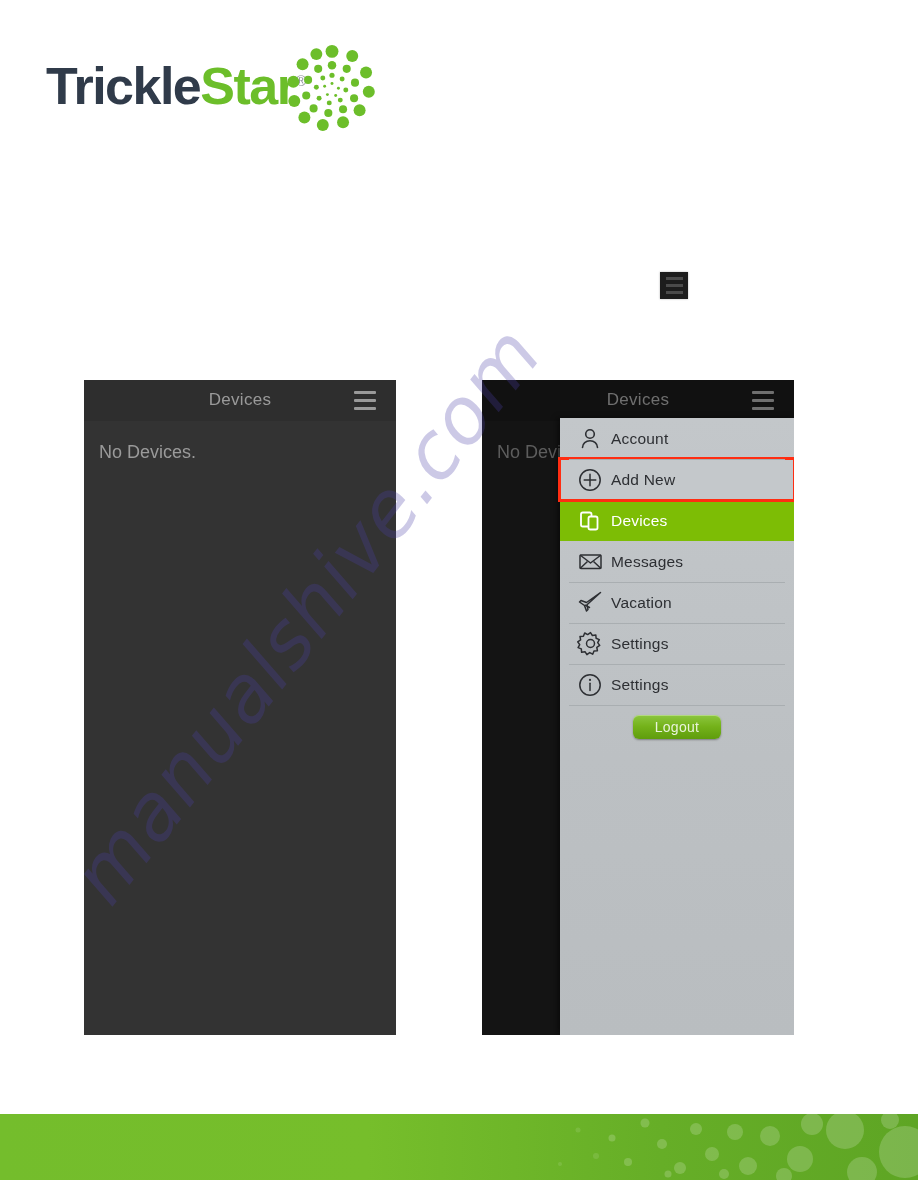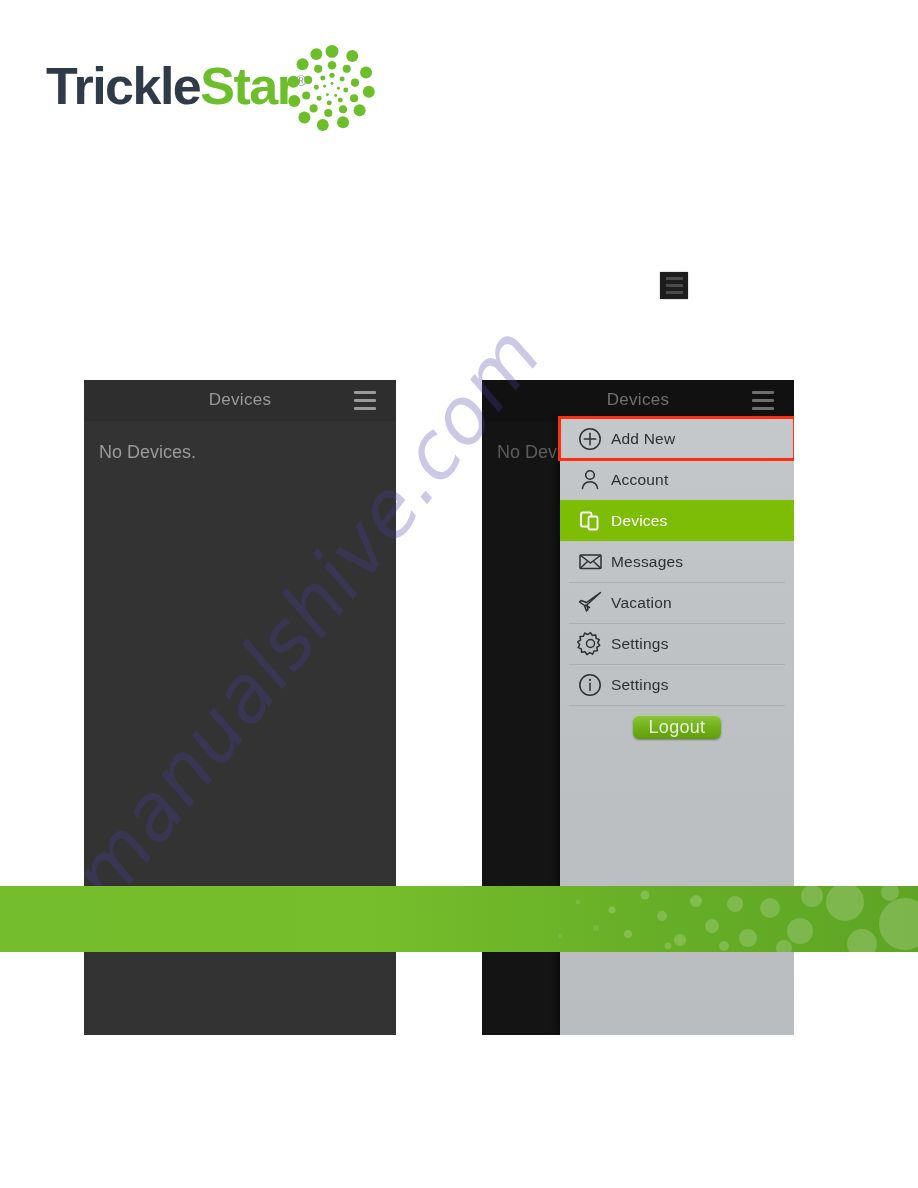--- a/index.html
+++ b/index.html
@@ -2,21 +2,21 @@
 <html><head>
 <meta charset="utf-8">
 <style>
   * { box-sizing: border-box; margin: 0; padding: 0; }
   html, body {
     width: 918px; height: 1188px;
     background: #ffffff;
     font-family: "Liberation Sans", sans-serif;
     overflow: hidden;
   }
-  .page { position: relative; width: 918px; height: 952px; background: #fff; }
+  .page { position: relative; width: 918px; height: 1180px; background: #fff; }
 
   
   .logo-block { position: absolute; left: 46px; top: 52px; width: 330px; height: 82px; }
   .logo-word { position: absolute; left: 0; top: 8px; font-size: 52px; font-weight: bold;
                letter-spacing: -1.5px; line-height: 1; white-space: nowrap; }
   .logo-trickle { color: #303b4a; }
   .logo-star { color: #6cbe2a; }
   .logo-reg { color: #8d9098; font-size: 15px; vertical-align: super; font-weight: normal; letter-spacing: 0; }
   .logo-mark { position: absolute; left: 240px; top: -8px; width: 92px; height: 92px; }
 
@@ -84,21 +84,21 @@
   .menu-item.active { background: #7dbd05; }
   .menu-item.active .mi-label { color: #ffffff; }
 
   .menu-item.highlighted { outline: 3px solid #ff2d12; outline-offset: -1px; z-index: 5; background: #c4c8cb; }
 
   .logout-wrap { position: relative; height: 44px; display: flex; align-items: center; justify-content: center; }
   .logout-wrap::before { content:""; position:absolute; left:9px; right:9px; top:0; height:1px; background:#a9aeb1; }
   .logout-btn {
     width: 88px; height: 24px; border: none; border-radius: 6px;
     background: linear-gradient(180deg,#8cc63f 0%,#74b21a 48%,#5f9d0c 100%);
-    color: #e9f3dc; font-size: 18px; font-family: "Liberation Sans", sans-serif;
+    color: #e9f3dc; font-size: 14px; font-family: "Liberation Sans", sans-serif;
     letter-spacing: .3px; cursor: pointer;
     box-shadow: 0 1px 2px rgba(0,0,0,.35), inset 0 1px 0 rgba(255,255,255,.35);
   }
 
   
   .footer {
     position: absolute; left: 0; bottom: 0; width: 918px; height: 66px;
     background: linear-gradient(90deg,#74bd2c 0%,#76be2b 40%,#66ae27 72%,#5ea524 100%);
     overflow: hidden;
   }
@@ -191,38 +191,38 @@
         <i></i>
         <i></i>
         <i></i>
       </div>
     </div>
     <div class="empty-msg">No Devices.</div>
 
     <div class="menu-panel">
       <div class="menu-list">
 
+        <div class="menu-item">
+          <span class="mi-icon">
+            <svg width="26" height="26" viewBox="0 0 26 26" fill="none" stroke="#2d2f33" stroke-width="1.6">
+              <circle cx="13" cy="8" r="4.3"></circle>
+              <path d="M5.5 21.5c0-4.2 3.4-6.7 7.5-6.7s7.5 2.5 7.5 6.7" stroke-linecap="round"></path>
+            </svg>
+          </span>
+          <span class="mi-label">Account</span>
+        </div>
+
         <div class="menu-item highlighted">
           <span class="mi-icon">
             <svg width="26" height="26" viewBox="0 0 26 26" fill="none" stroke="#2d2f33" stroke-width="1.5">
               <circle cx="13" cy="13" r="10.2"></circle>
               <path d="M13 7.2v11.6M7.2 13h11.6" stroke-linecap="round"></path>
             </svg>
           </span>
           <span class="mi-label">Add New</span>
-        </div>
-
-        <div class="menu-item">
-          <span class="mi-icon">
-            <svg width="26" height="26" viewBox="0 0 26 26" fill="none" stroke="#2d2f33" stroke-width="1.6">
-              <circle cx="13" cy="8" r="4.3"></circle>
-              <path d="M5.5 21.5c0-4.2 3.4-6.7 7.5-6.7s7.5 2.5 7.5 6.7" stroke-linecap="round"></path>
-            </svg>
-          </span>
-          <span class="mi-label">Account</span>
         </div>
 
         <div class="menu-item active">
           <span class="mi-icon">
             <svg width="26" height="26" viewBox="0 0 26 26" fill="none" stroke="#ffffff" stroke-width="1.8">
               <rect x="4" y="4.5" width="10.5" height="14" rx="1.8"></rect>
               <rect x="11.5" y="8.5" width="9" height="13" rx="1.8" fill="#7dbd05"></rect>
             </svg>
           </span>
           <span class="mi-label">Devices</span>

